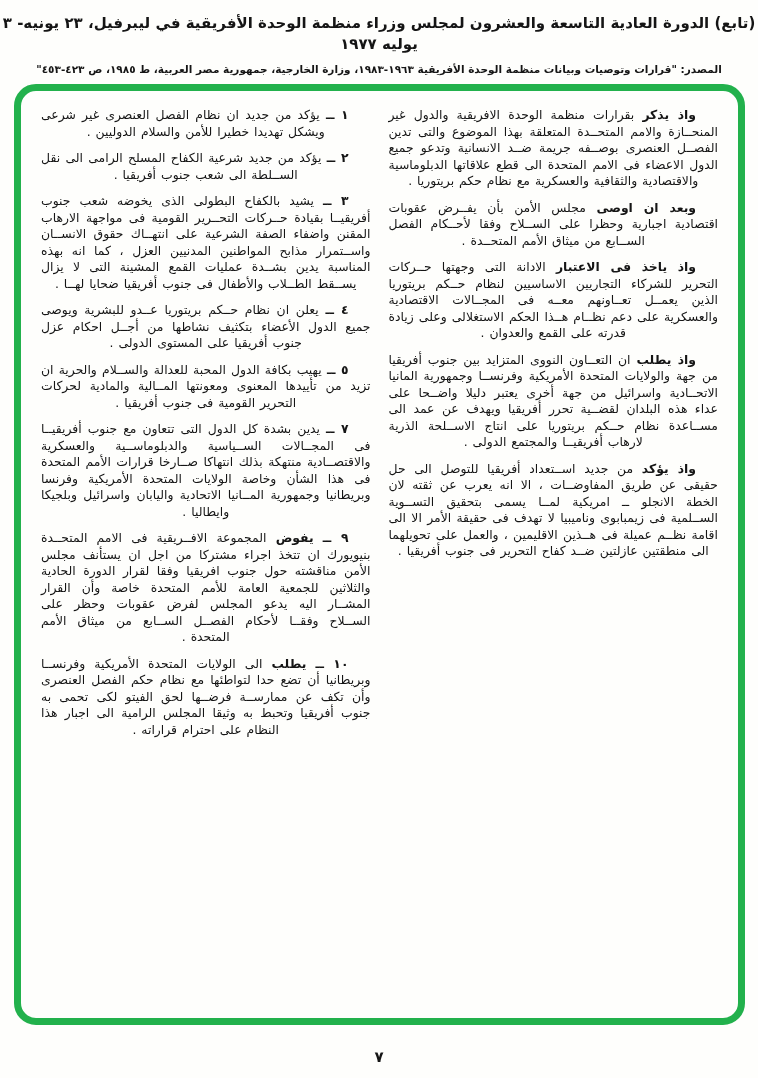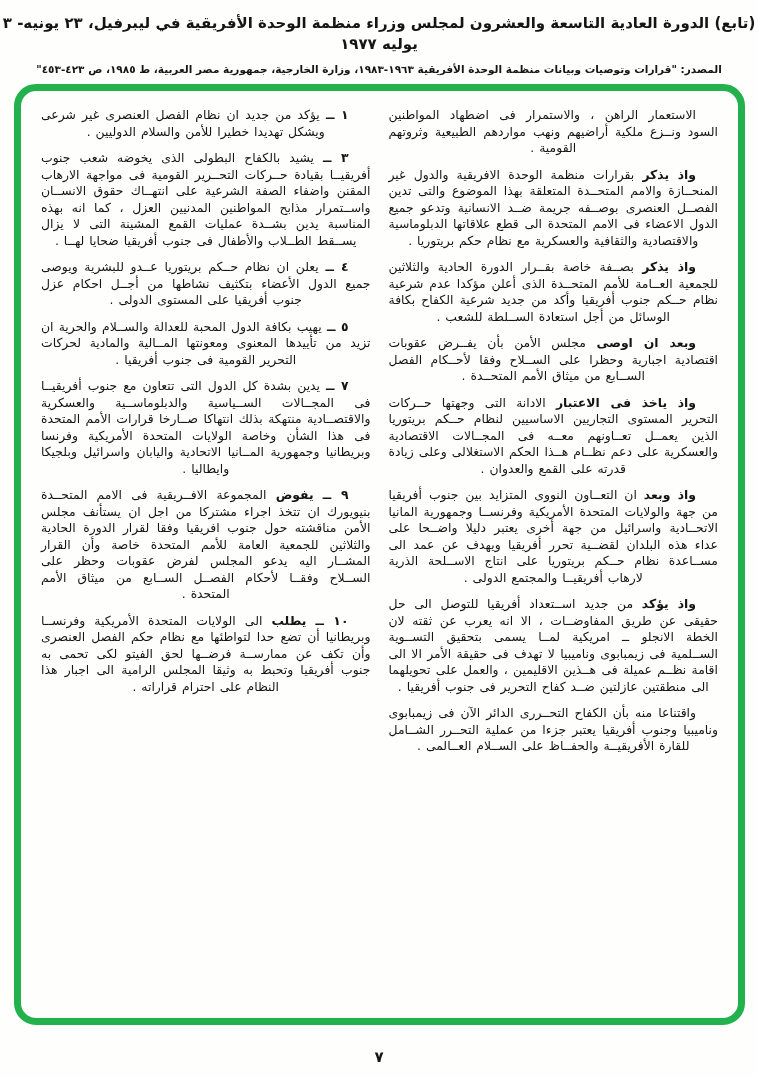--- a/index.html
+++ b/index.html
@@ -67,32 +67,30 @@
 
   <header class="doc-header">
     <div class="doc-title">(تابع) الدورة العادية التاسعة والعشرون لمجلس وزراء منظمة الوحدة الأفريقية في ليبرفيل، ٢٣ يونيه- ٣ يوليه ١٩٧٧</div>
     <div class="doc-source">المصدر: "قرارات وتوصيات وبيانات منظمة الوحدة الأفريقية ١٩٦٣-١٩٨٣، وزارة الخارجية، جمهورية مصر العربية، ط ١٩٨٥، ص ٤٢٣-٤٥٣"</div>
   </header>
 
   <div class="content-box" style="border-color: rgb(34, 177, 76);">
     <div class="columns">
 
       <div class="col col-right">
-        <p class="para"><b class="lead"></b> <span>الاستعمار الراهن ، والاستمرار فى اضطهاد المواطنين السود ونــزع ملكية أراضيهم ونهب مواردهم الطبيعية وثروتهم القومية .</span></p>
         <p class="para"><b class="lead">واذ يذكر</b> <span>بقرارات منظمة الوحدة الافريقية والدول غير المنحــازة والامم المتحــدة المتعلقة بهذا الموضوع والتى تدين الفصــل العنصرى بوصــفه جريمة ضــد الانسانية وتدعو جميع الدول الاعضاء فى الامم المتحدة الى قطع علاقاتها الدبلوماسية والاقتصادية والثقافية والعسكرية مع نظام حكم بريتوريا .</span></p>
-        <p class="para"><b class="lead">واذ يذكر</b> <span>بصــفة خاصة بقــرار الدورة الحادية والثلاثين للجمعية العــامة للأمم المتحــدة الذى أعلن مؤكدا عدم شرعية نظام حــكم جنوب أفريقيا وأكد من جديد شرعية الكفاح بكافة الوسائل من أجل استعادة الســلطة للشعب .</span></p>
         <p class="para"><b class="lead">وبعد ان اوصى</b> <span>مجلس الأمن بأن يفــرض عقوبات اقتصادية اجبارية وحظرا على الســلاح وفقا لأحــكام الفصل الســابع من ميثاق الأمم المتحــدة .</span></p>
-        <p class="para"><b class="lead">واذ ياخذ فى الاعتبار</b> <span>الادانة التى وجهتها حــركات التحرير المستوى التجاريين الاساسيين لنظام حــكم بريتوريا الذين يعمــل تعــاونهم معــه فى المجــالات الاقتصادية والعسكرية على دعم نظــام هــذا الحكم الاستغلالى وعلى زيادة قدرته على القمع والعدوان .</span></p>
-        <p class="para"><b class="lead">واذ وبعد</b> <span>ان التعــاون النووى المتزايد بين جنوب أفريقيا من جهة والولايات المتحدة الأمريكية وفرنســا وجمهورية المانيا الاتحــادية واسرائيل من جهة أخرى يعتبر دليلا واضــحا على عداء هذه البلدان لقضــية تحرر أفريقيا ويهدف عن عمد الى مســاعدة نظام حــكم بريتوريا على انتاج الاســلحة الذرية لارهاب أفريقيــا والمجتمع الدولى .</span></p>
+        <p class="para"><b class="lead">واذ ياخذ فى الاعتبار</b> <span>الادانة التى وجهتها حــركات التحرير للشركاء التجاريين الاساسيين لنظام حــكم بريتوريا الذين يعمــل تعــاونهم معــه فى المجــالات الاقتصادية والعسكرية على دعم نظــام هــذا الحكم الاستغلالى وعلى زيادة قدرته على القمع والعدوان .</span></p>
+        <p class="para"><b class="lead">واذ يطلب</b> <span>ان التعــاون النووى المتزايد بين جنوب أفريقيا من جهة والولايات المتحدة الأمريكية وفرنســا وجمهورية المانيا الاتحــادية واسرائيل من جهة أخرى يعتبر دليلا واضــحا على عداء هذه البلدان لقضــية تحرر أفريقيا ويهدف عن عمد الى مســاعدة نظام حــكم بريتوريا على انتاج الاســلحة الذرية لارهاب أفريقيــا والمجتمع الدولى .</span></p>
         <p class="para"><b class="lead">واذ يؤكد</b> <span>من جديد اســتعداد أفريقيا للتوصل الى حل حقيقى عن طريق المفاوضــات ، الا انه يعرب عن ثقته لان الخطة الانجلو ــ امريكية لمــا يسمى بتحقيق التســوية الســلمية فى زيمبابوى وناميبيا لا تهدف فى حقيقة الأمر الا الى اقامة نظــم عميلة فى هــذين الاقليمين ، والعمل على تحويلهما الى منطقتين عازلتين ضــد كفاح التحرير فى جنوب أفريقيا .</span></p>
-        <p class="para"><b class="lead"></b> <span>واقتناعا منه بأن الكفاح التحــررى الدائر الآن فى زيمبابوى وناميبيا وجنوب أفريقيا يعتبر جزءا من عملية التحــرر الشــامل للقارة الأفريقيــة والحفــاظ على الســلام العــالمى .</span></p>
       </div>
 
       <div class="col col-left">
         <p class="para"><span class="num">١ ــ</span> <b class="lead"></b> <span>يؤكد من جديد ان نظام الفصل العنصرى غير شرعى ويشكل تهديدا خطيرا للأمن والسلام الدوليين .</span></p>
+        <p class="para"><span class="num">٢ ــ</span> <b class="lead"></b> <span>يؤكد من جديد شرعية الكفاح المسلح الرامى الى نقل الســلطة الى شعب جنوب أفريقيا .</span></p>
         <p class="para"><span class="num">٣ ــ</span> <b class="lead"></b> <span>يشيد بالكفاح البطولى الذى يخوضه شعب جنوب أفريقيــا بقيادة حــركات التحــرير القومية فى مواجهة الارهاب المقنن واضفاء الصفة الشرعية على انتهــاك حقوق الانســان واســتمرار مذابح المواطنين المدنيين العزل ، كما انه بهذه المناسبة يدين بشــدة عمليات القمع المشينة التى لا يزال يســقط الطــلاب والأطفال فى جنوب أفريقيا ضحايا لهــا .</span></p>
         <p class="para"><span class="num">٤ ــ</span> <b class="lead"></b> <span>يعلن ان نظام حــكم بريتوريا عــدو للبشرية ويوصى جميع الدول الأعضاء بتكثيف نشاطها من أجــل احكام عزل جنوب أفريقيا على المستوى الدولى .</span></p>
         <p class="para"><span class="num">٥ ــ</span> <b class="lead"></b> <span>يهيب بكافة الدول المحبة للعدالة والســلام والحرية ان تزيد من تأييدها المعنوى ومعونتها المــالية والمادية لحركات التحرير القومية فى جنوب أفريقيا .</span></p>
         <p class="para"><span class="num">٧ ــ</span> <b class="lead"></b> <span>يدين بشدة كل الدول التى تتعاون مع جنوب أفريقيــا فى المجــالات الســياسية والدبلوماســية والعسكرية والاقتصــادية منتهكة بذلك انتهاكا صــارخا قرارات الأمم المتحدة فى هذا الشأن وخاصة الولايات المتحدة الأمريكية وفرنسا وبريطانيا وجمهورية المــانيا الاتحادية واليابان واسرائيل وبلجيكا وايطاليا .</span></p>
         <p class="para"><span class="num">٩ ــ</span> <b class="lead">يفوض</b> <span>المجموعة الافــريقية فى الامم المتحــدة بنيويورك ان تتخذ اجراء مشتركا من اجل ان يستأنف مجلس الأمن مناقشته حول جنوب افريقيا وفقا لقرار الدورة الحادية والثلاثين للجمعية العامة للأمم المتحدة خاصة وأن القرار المشــار اليه يدعو المجلس لفرض عقوبات وحظر على الســلاح وفقــا لأحكام الفصــل الســابع من ميثاق الأمم المتحدة .</span></p>
         <p class="para"><span class="num">١٠ ــ</span> <b class="lead">يطلب</b> <span>الى الولايات المتحدة الأمريكية وفرنســا وبريطانيا أن تضع حدا لتواطئها مع نظام حكم الفصل العنصرى وأن تكف عن ممارســة فرضــها لحق الفيتو لكى تحمى به جنوب أفريقيا وتحبط به وثيقا المجلس الرامية الى اجبار هذا النظام على احترام قراراته .</span></p>
       </div>
 
     </div>
   </div>

